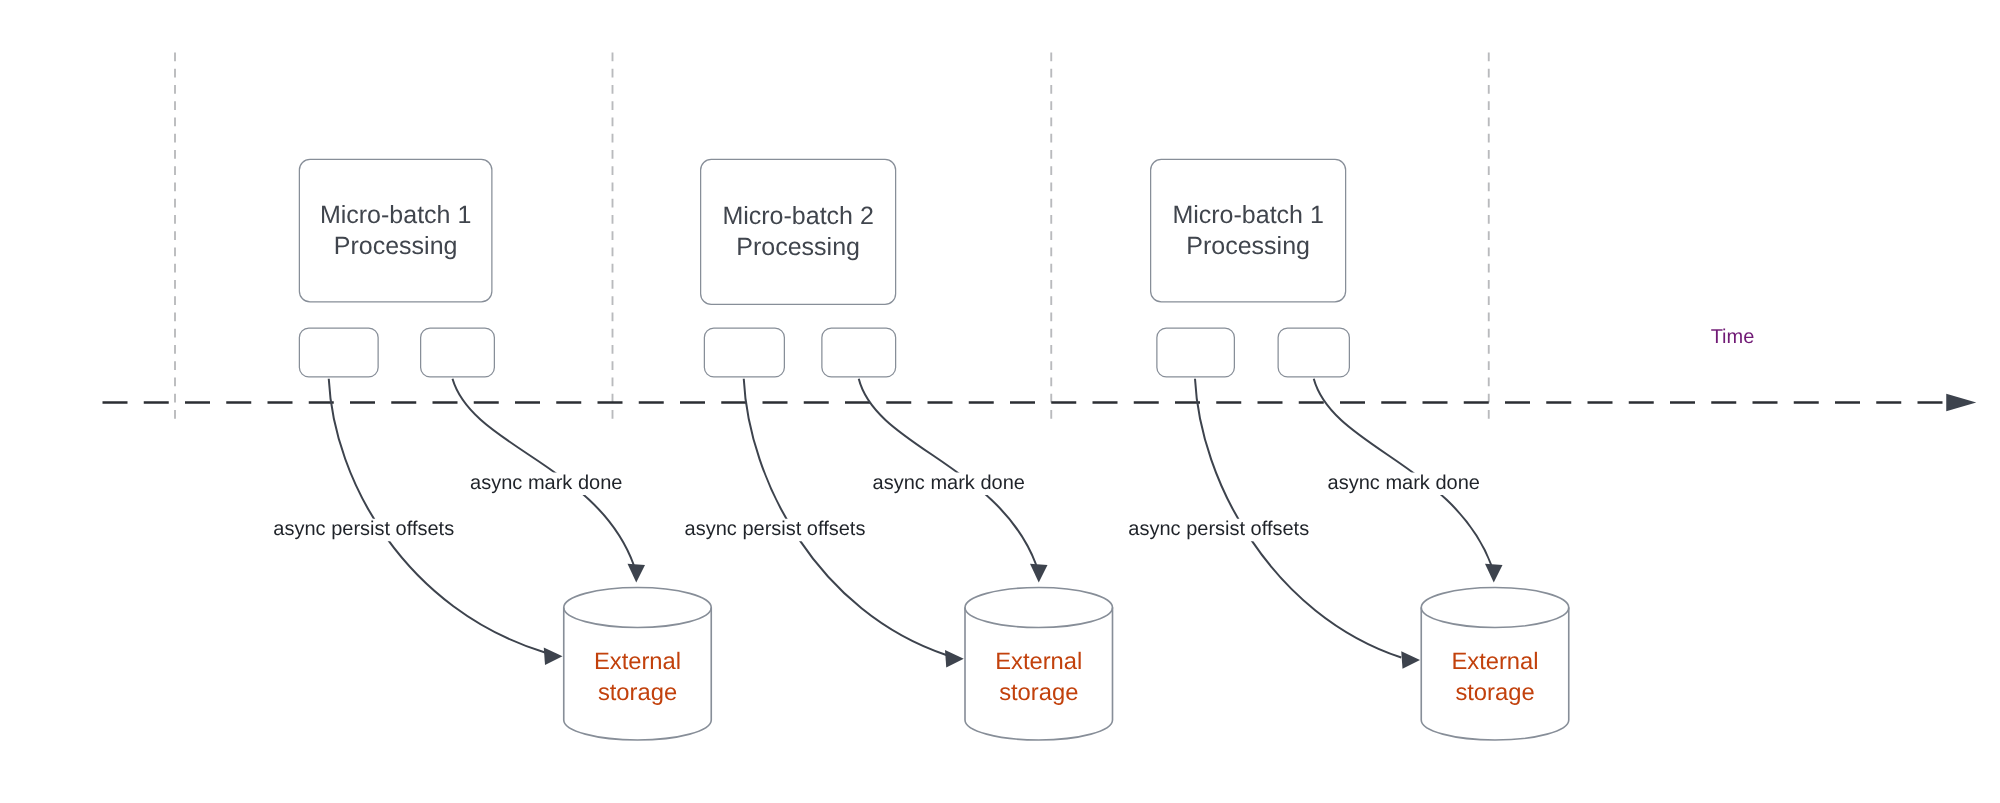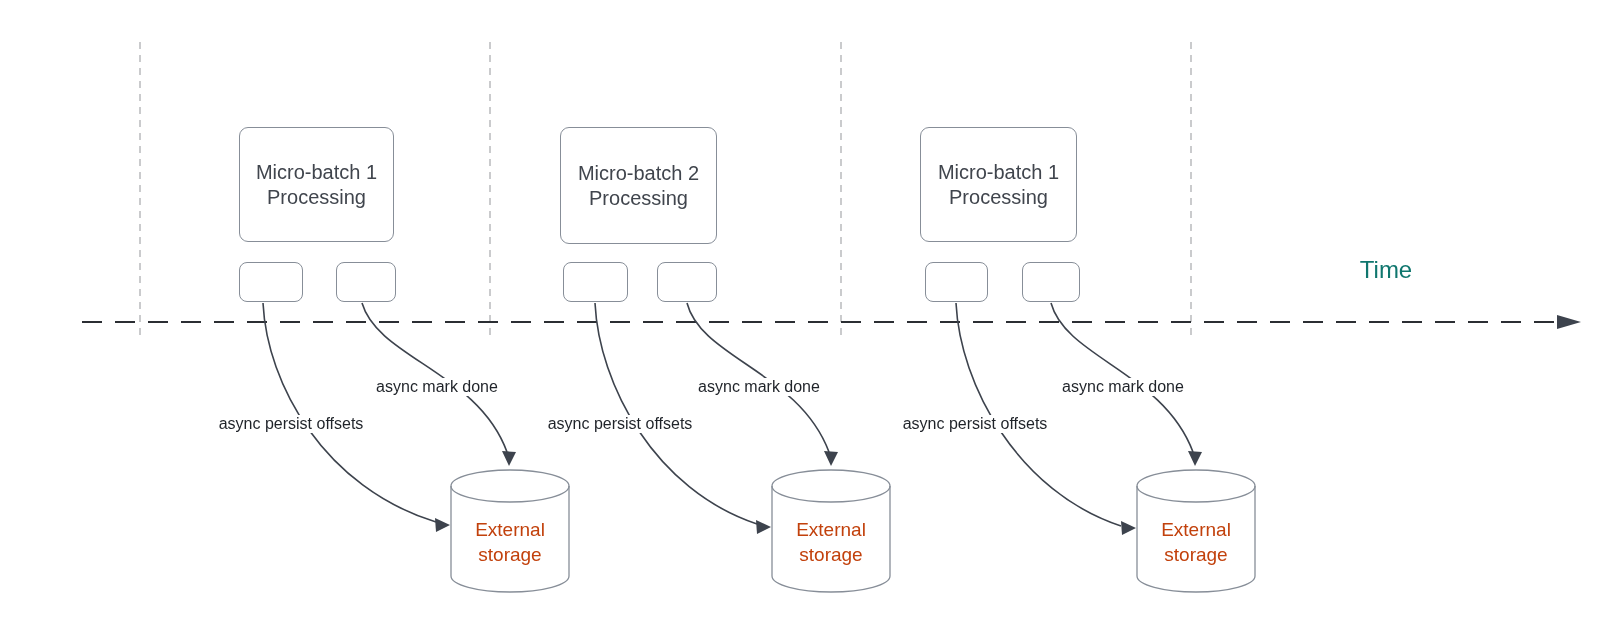--- a/index.html
+++ b/index.html
@@ -7,21 +7,21 @@
   .stage{position:relative;width:1600px;height:642px;background:#ffffff;overflow:hidden;}
   .stage > svg{position:absolute;left:0;top:0;}
   .proc-box{position:absolute;box-sizing:border-box;border:1px solid #878e98;border-radius:9px;
     background:#ffffff;display:flex;flex-direction:column;align-items:center;justify-content:center;
     font-size:20px;line-height:25px;color:#40454d;text-align:center;}
   .mini-box{position:absolute;box-sizing:border-box;border:1px solid #878e98;border-radius:8px;background:#ffffff;}
   .edge-label{position:absolute;transform:translate(-50%,-50%);font-size:16px;font-weight:normal;
     color:#1f2329;background:#ffffff;padding:0 3px;white-space:nowrap;}
   .storage-label{position:absolute;transform:translateX(-50%);text-align:center;
     font-size:19px;line-height:25px;color:#c2410c;}
-  .time-label{position:absolute;transform:translate(-50%,-50%);font-size:24px;color:#0f766e;}
+  .time-label{position:absolute;transform:translate(-50%,-50%);font-size:16px;color:#701a75;}
   .lane{stroke:#b9babd;stroke-width:1.5;stroke-dasharray:7 6;}
   .timeline{stroke:#2b2e33;stroke-width:2;stroke-dasharray:20 13;fill:none;}
   .edge{stroke:#3d434d;stroke-width:1.6;fill:none;}
   .arrowfill{fill:#3d434d;stroke:none;}
   .cyl{fill:#ffffff;stroke:#878e98;stroke-width:1.3;}
   .cyl-rim{fill:none;stroke:#878e98;stroke-width:1.3;}
 </style>
 </head>
 <body>
 

